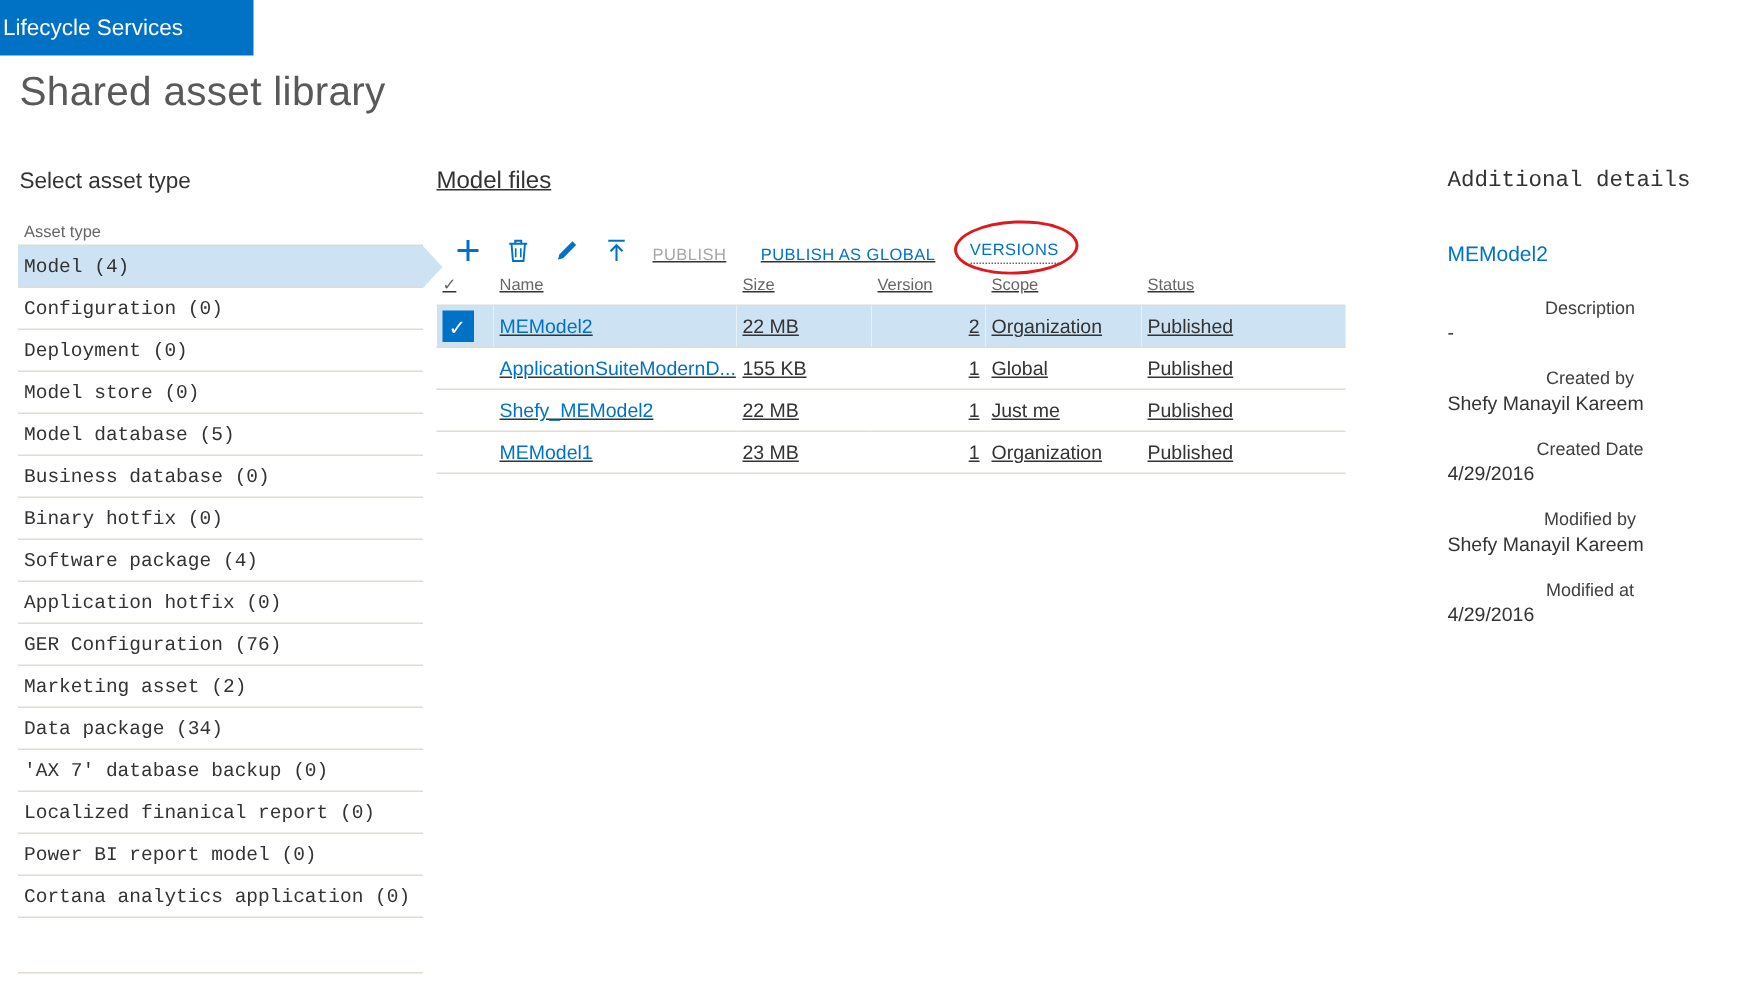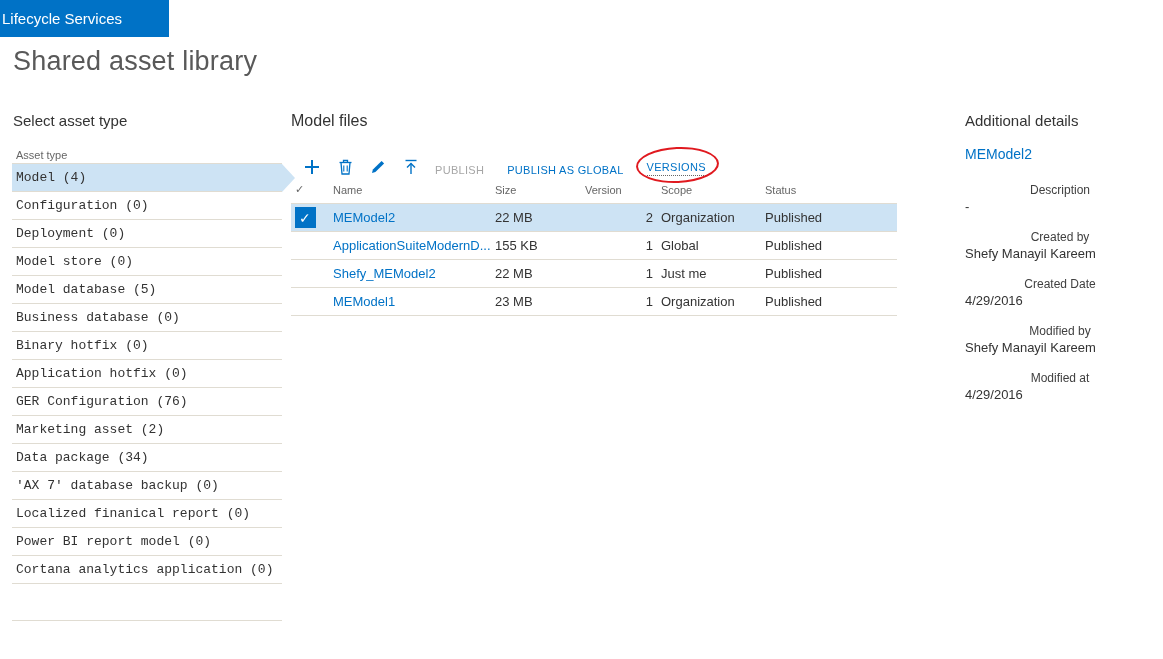--- a/index.html
+++ b/index.html
@@ -48,21 +48,21 @@
   }
   li.asset-item.selected { background: var(--selection); }
   li.asset-item.selected::after {
     content: ""; position: absolute; right: -13px; top: 0;
     width: 0; height: 0;
     border-top: 14px solid transparent; border-bottom: 14px solid transparent;
     border-left: 13px solid var(--selection);
   }
 
   
-  .content { position: absolute; left: 291px; top: 112px; width: 606px; }
+  .content { position: absolute; left: 291px; top: 112px; width: 606px; text-decoration: underline; }
   .content .panel-title { font-size: 16px; margin: 0 0 10px 0; }
 
   .toolbar { display: flex; align-items: flex-end; height: 36px; padding-left: 12px; position: relative; }
   .icon-btn {
     width: 18px; height: 18px; margin-right: 15px;
     background: none; border: none; padding: 0; cursor: pointer;
     display: inline-flex; align-items: center; justify-content: center;
     color: var(--brand);
   }
   .icon-btn svg { display: block; }
@@ -100,21 +100,21 @@
   td.cell-name a { color: var(--link); text-decoration: none; cursor: pointer; }
   .rowcheck { display: inline-block; width: 21px; height: 21px; vertical-align: middle; position: relative; }
   tr.selected .rowcheck { background: var(--brand); }
   tr.selected .rowcheck::after {
     content: "✓"; position: absolute; left: 4px; top: 1px;
     color: #fff; font-size: 14px; line-height: 20px;
   }
 
   
   .details { position: absolute; left: 965px; top: 112px; width: 190px; }
-  .details .panel-title { margin: 0 0 16px 0; }
+  .details .panel-title { margin: 0 0 32px 0; font-family: Liberation Mono, monospace; }
   .asset-link { display: inline-block; font-size: 14px; color: var(--link); text-decoration: none; margin-bottom: 21px; cursor: pointer; }
   .field { margin-bottom: 16px; }
   .flabel { font-size: 12px; color: #404040; margin-bottom: 2px; text-align: center; }
   .fvalue { font-size: 13px; color: #333; line-height: 15px; }
 </style>
 </head>
 <body style="--brand: #0072c6; --link: #0072c6; --selection: #cde3f4; --border: #e0dcd2; --annotation: #e0191f;">
 
 <div class="topbar">
   <div class="brand">Lifecycle Services</div>
@@ -147,20 +147,23 @@
   </li>
 
   <li class="asset-item">
     <span class="lbl">Business database (0)</span>
   </li>
 
   <li class="asset-item">
     <span class="lbl">Binary hotfix (0)</span>
   </li>
 
+  <li class="asset-item">
+    <span class="lbl">Software package (4)</span>
+  </li>
 
   <li class="asset-item">
     <span class="lbl">Application hotfix (0)</span>
   </li>
 
   <li class="asset-item">
     <span class="lbl">GER Configuration (76)</span>
   </li>
 
   <li class="asset-item">

